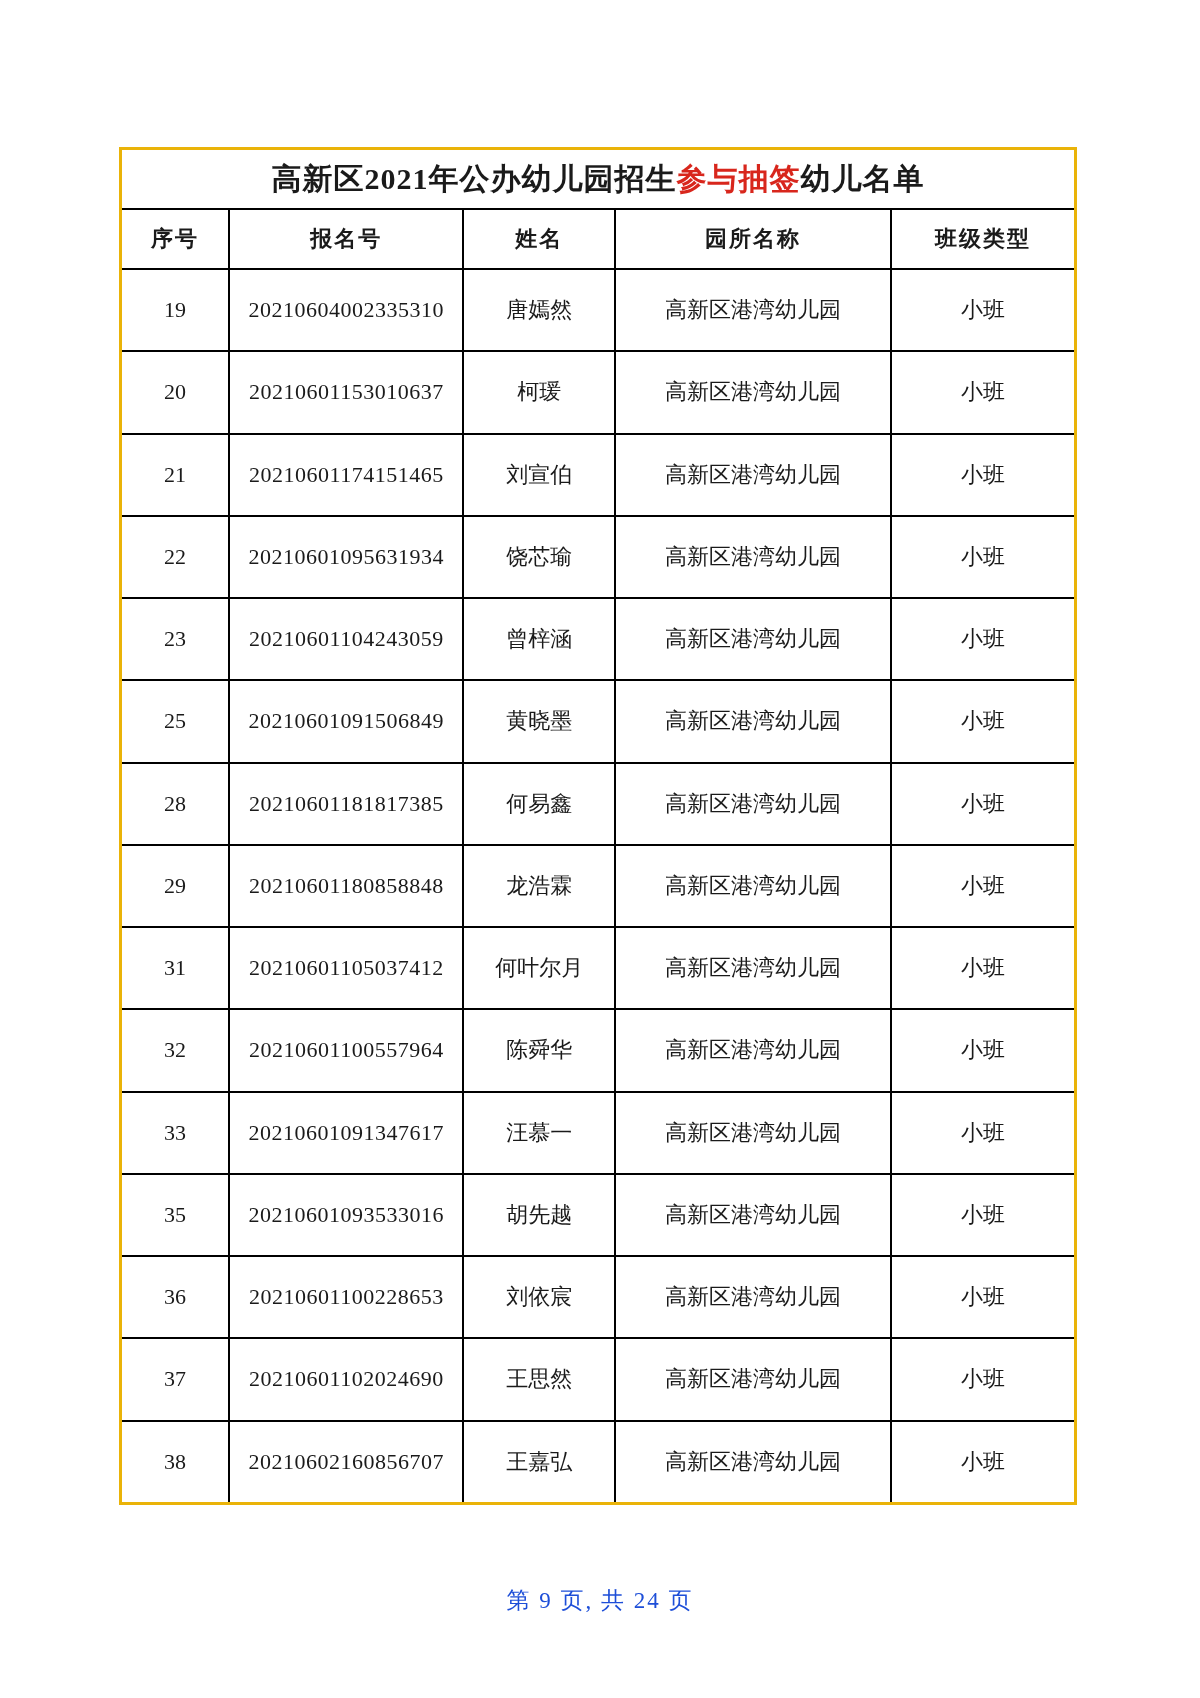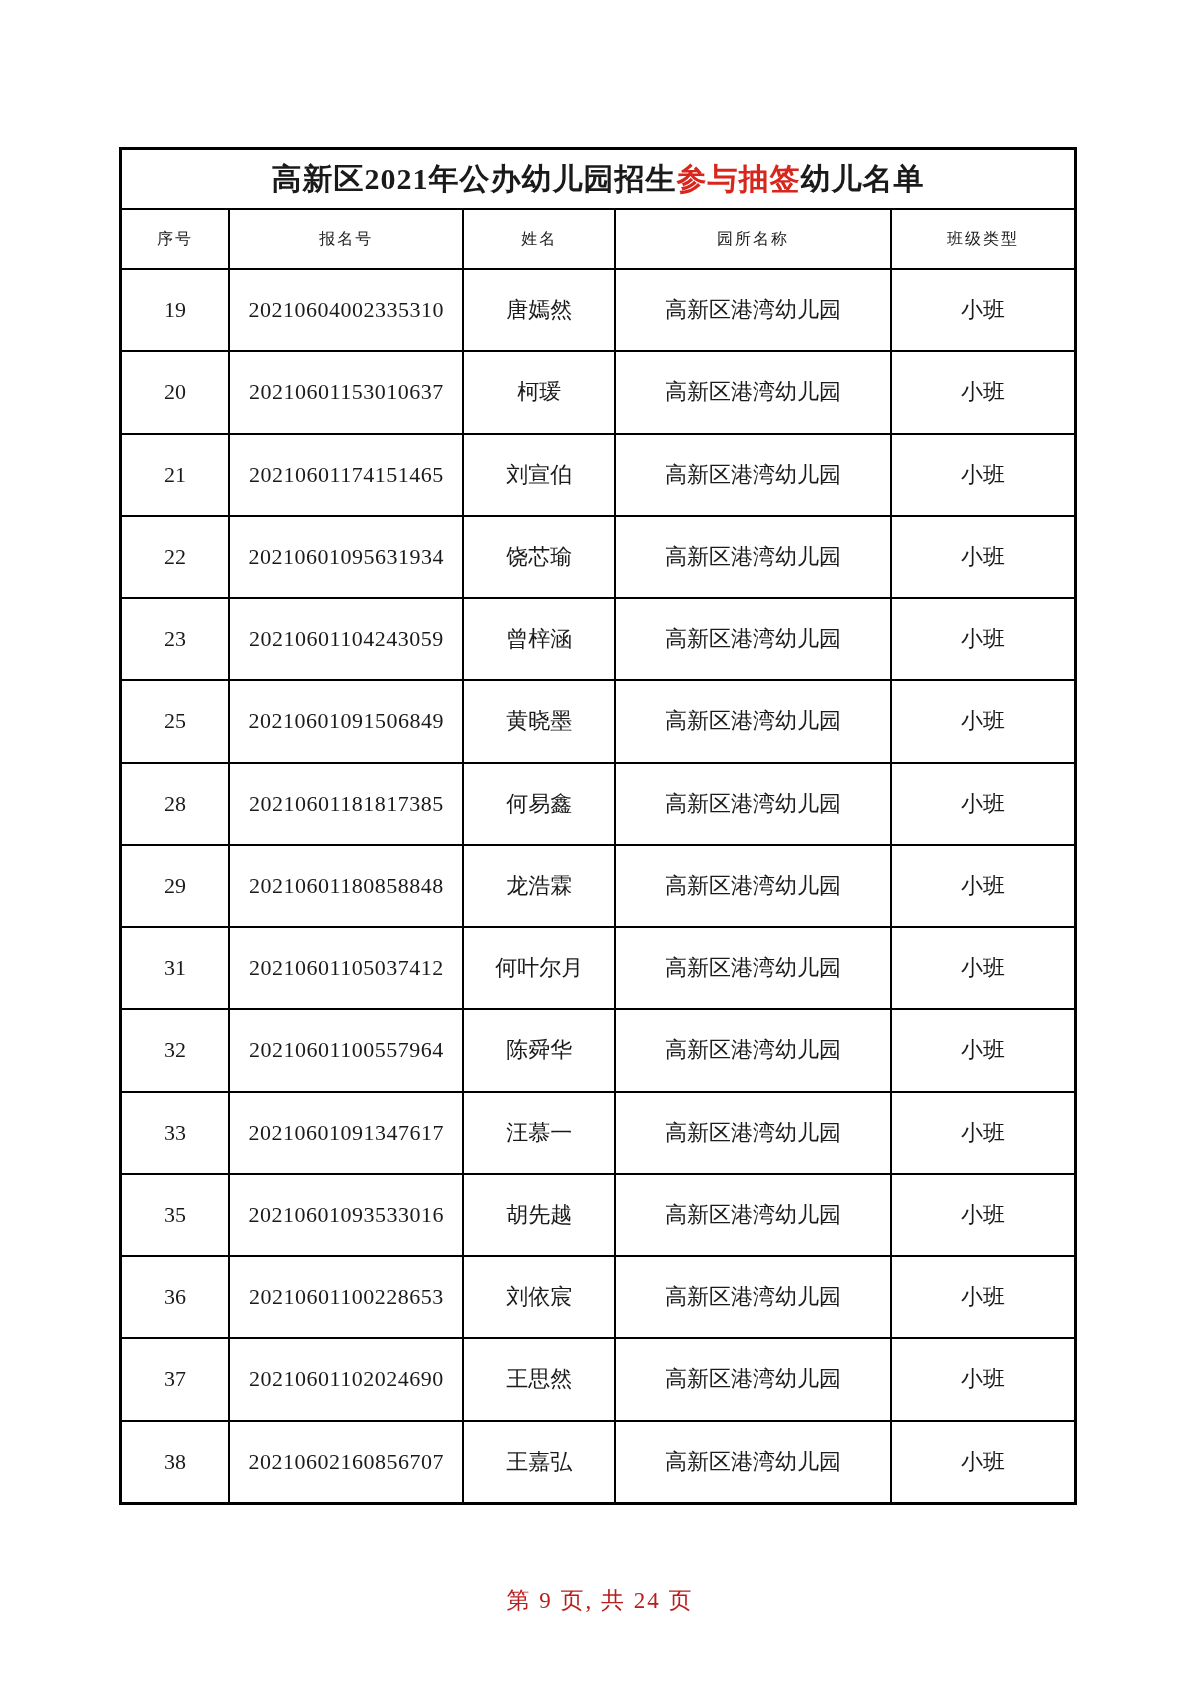--- a/index.html
+++ b/index.html
@@ -17,21 +17,21 @@
     overflow: hidden;
   }
   table.roster {
     position: absolute;
     left: 119px;
     top: 147px;
     width: 958px;
     height: 1358px;
     border-collapse: collapse;
     table-layout: fixed;
-    border: 3px solid #000000;
+    border: 3px solid #eab308;
   }
   table.roster th,
   table.roster td {
     border: 2px solid #000000;
     text-align: center;
     vertical-align: middle;
     padding: 0;
     overflow: hidden;
     white-space: nowrap;
   }
@@ -39,42 +39,42 @@
     height: 58px;
     font-size: 30px;
     font-weight: bold;
     letter-spacing: 1px;
   }
   .title-highlight {
     color: #d8261c;
   }
   tr.header-row th {
     height: 58px;
-    font-size: 16px;
-    font-weight: normal;
+    font-size: 22px;
+    font-weight: bold;
     letter-spacing: 2px;
     margin-left: 41px;
   }
   tbody td {
     height: 61px;
     font-size: 22px;
     font-weight: normal;
   }
   tbody td.c-reg {
     letter-spacing: 0.5px;
   }
   .page-footer {
     position: absolute;
     left: 0;
     top: 1585px;
     width: 100%;
     text-align: center;
     font-size: 23px;
     letter-spacing: 2px;
-    color: #b91c1c;
+    color: #1d4ed8;
   }
 </style>
 </head>
 <body>
 
 <div class="page">
 
   <table class="roster">
     <colgroup>
       <col style="width:11.38%">

